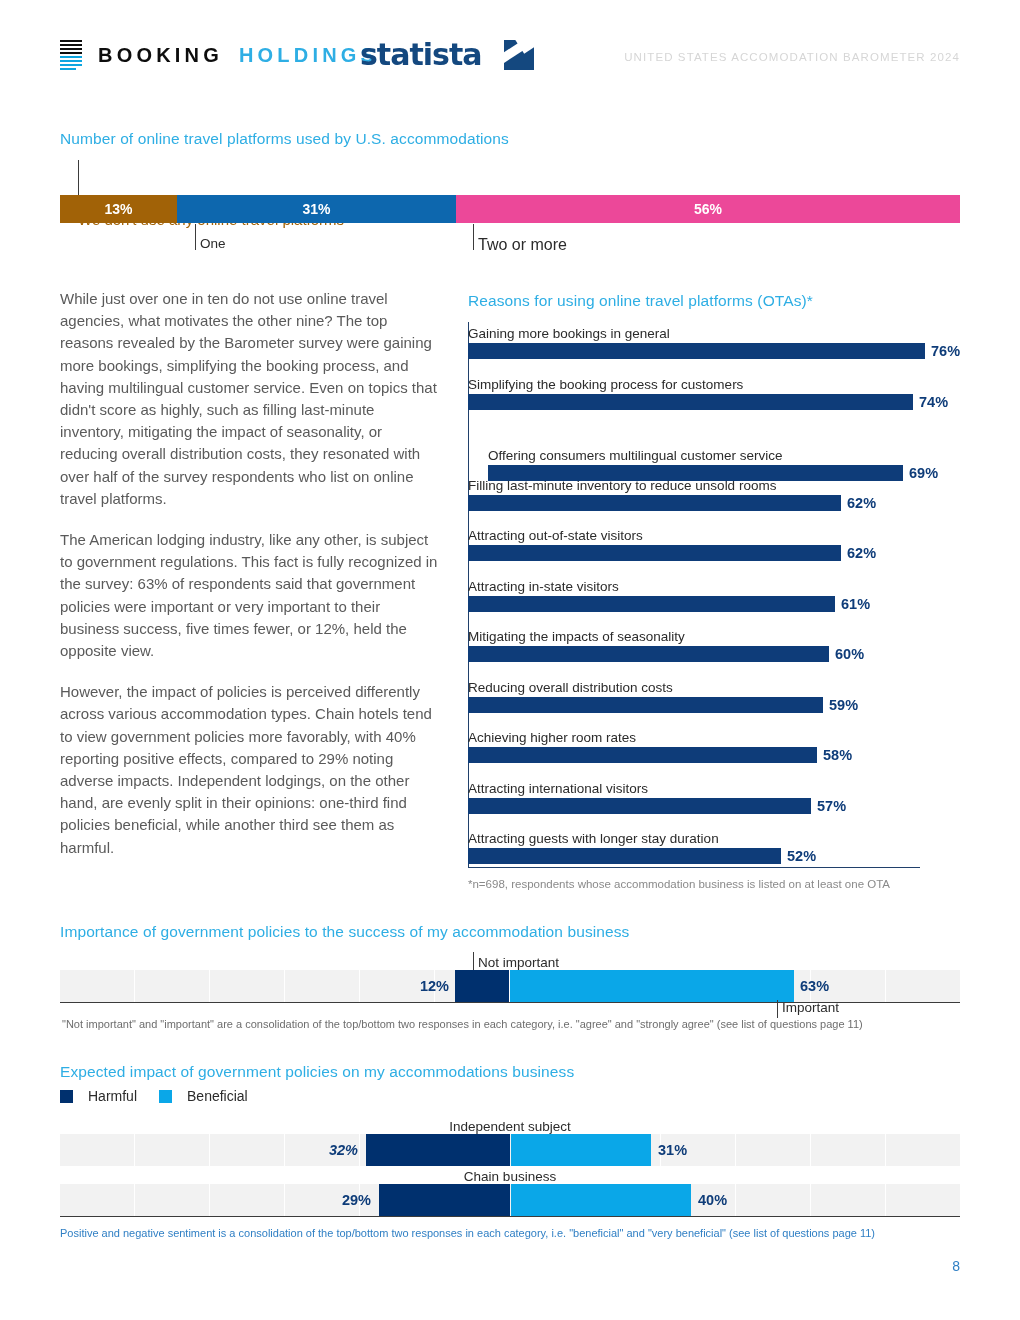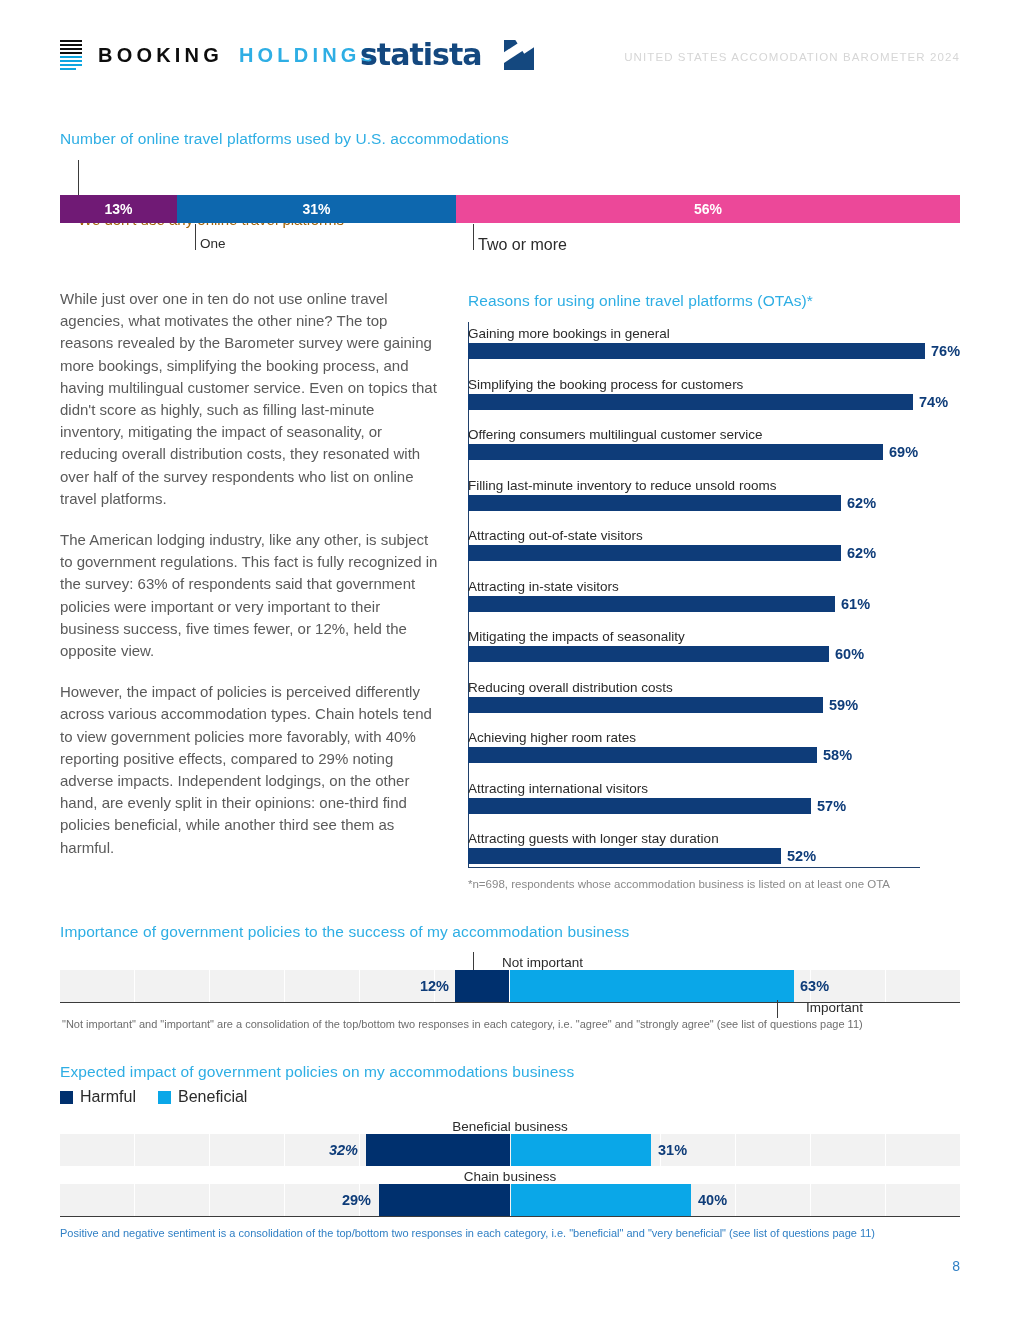--- a/index.html
+++ b/index.html
@@ -55,21 +55,21 @@
 
   
   .plat-callout-top { position: absolute; left: 78px; top: 163px; font-size: 15px; color: #a16207; white-space: nowrap; margin-top: 48px; }
   .tick-v { position: absolute; width: 1px; background: #3b3b3b; }
 
   .stack { position: absolute; left: 60px; top: 195px; width: 900px; height: 28px; display: flex; }
   .stack > div {
     display: flex; align-items: center; justify-content: center;
     color: #ffffff; font-size: 14px; font-weight: bold;
   }
-  .seg-a { background: #701a75; }
+  .seg-a { background: #a16207; }
   .seg-b { background: #0d67ae; }
   .seg-c { background: #ec4899; }
 
   .plat-callout-b1 { position: absolute; left: 200px; top: 236px; font-size: 13.5px; color: #2b2b2b; }
   .plat-callout-b2 { position: absolute; left: 478px; top: 236px; font-size: 16px; color: #2b2b2b; }
 
   
   .body-col { position: absolute; left: 60px; top: 288px; width: 382px; }
   .body-col p { font-size: 15px; line-height: 22.2px; color: #5a5a5a; margin-bottom: 19px; }
   .ota-axis { position: absolute; left: 468px; top: 322px; width: 1px; height: 545px; background: #20406b; }
@@ -95,27 +95,27 @@
   .dbar { position: absolute; height: 32px; top: 0; }
   .dbar.neg { background: #00306e; }
   .dbar.pos { background: #0aa7e8; }
   .dval {
     position: absolute; top: 0; height: 32px; display: flex; align-items: center;
     font-size: 14.5px; font-weight: bold; color: #0e3c79;
   }
   .dval.left { justify-content: flex-end; }
   .dval.right { justify-content: flex-start; }
 
-  .callout { position: absolute; font-size: 13.5px; color: #2b2b2b; white-space: nowrap; margin-left: 24px; }
+  .callout { position: absolute; font-size: 13.5px; color: #2b2b2b; white-space: nowrap; }
 
   .foot-note { position: absolute; font-size: 11.5px; color: #6e6e6e; white-space: nowrap; }
   .foot-note.blue { color: #2f7fc4; }
 
   .legend { position: absolute; display: flex; align-items: center; gap: 22px; }
-  .legend-item { display: flex; align-items: center; gap: 7px; font-size: 16px; color: #2b2b2b; }
+  .legend-item { display: flex; align-items: center; gap: 15px; font-size: 14px; color: #2b2b2b; }
   .sw { width: 13px; height: 13px; display: inline-block; }
   .sw.harm { background: #00306e; }
   .sw.ben { background: #0aa7e8; }
 
   .grp-title { position: absolute; font-size: 13.5px; color: #2b2b2b; white-space: nowrap; text-align: center; }
 
   .page-num { position: absolute; right: 60px; top: 1258px; font-size: 14px; color: #2f7fc4; }
 </style>
 </head>
 <body>
@@ -177,21 +177,21 @@
         <span class="ota-val">76%</span>
       </div>
   </div>
   <div class="ota-row" style="top:376px;">
     <div class="ota-label">Simplifying the booking process for customers</div>
     <div class="ota-barline">
         <div class="ota-bar" style="width:445px;"></div>
         <span class="ota-val">74%</span>
       </div>
   </div>
-  <div class="ota-row" style="top:426px;">
+  <div class="ota-row" style="top:447px;padding-left:20px;">
     <div class="ota-label">Offering consumers multilingual customer service</div>
     <div class="ota-barline">
         <div class="ota-bar" style="width:415px;"></div>
         <span class="ota-val">69%</span>
       </div>
   </div>
   <div class="ota-row" style="top:477px;">
     <div class="ota-label">Filling last-minute inventory to reduce unsold rooms</div>
     <div class="ota-barline">
         <div class="ota-bar" style="width:373px;"></div>
@@ -286,21 +286,21 @@
     <span class="legend-item">
       <span class="sw harm"></span>
       <span>Harmful</span>
     </span>
     <span class="legend-item">
       <span class="sw ben"></span>
       <span>Beneficial</span>
     </span>
   </div>
 
-  <div class="grp-title" style="left:360px; top:1119px; width:300px;">Beneficial business</div>
+  <div class="grp-title" style="left:360px; top:1119px; width:300px;">Independent subject</div>
   <div class="track" style="left:60px; top:1134px; width:900px;">
     <div class="gcell"></div>
       <div class="gcell"></div>
     <div class="gcell"></div>
       <div class="gcell"></div>
     <div class="gcell"></div>
       <div class="gcell"></div>
     <div class="gcell"></div>
       <div class="gcell"></div>
     <div class="gcell"></div>

